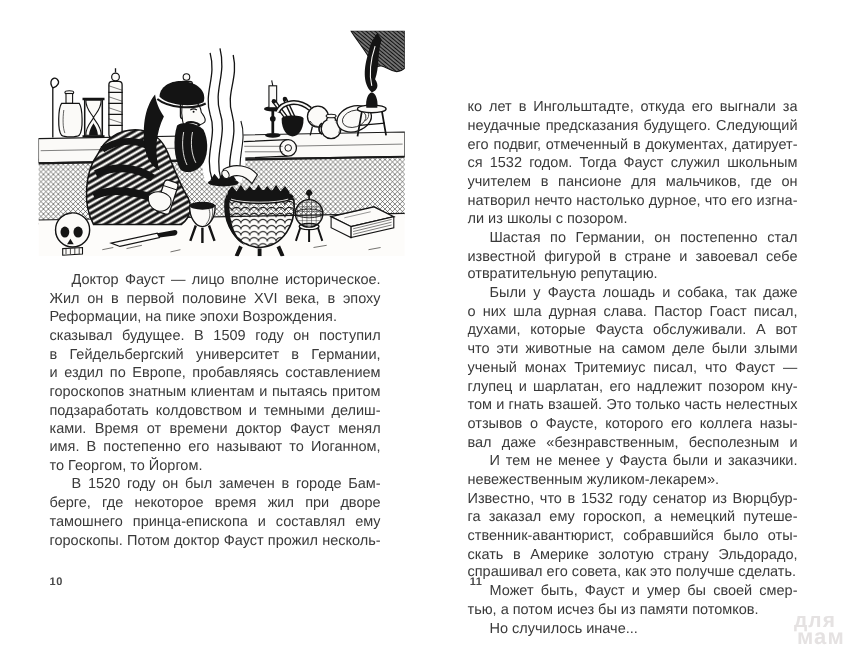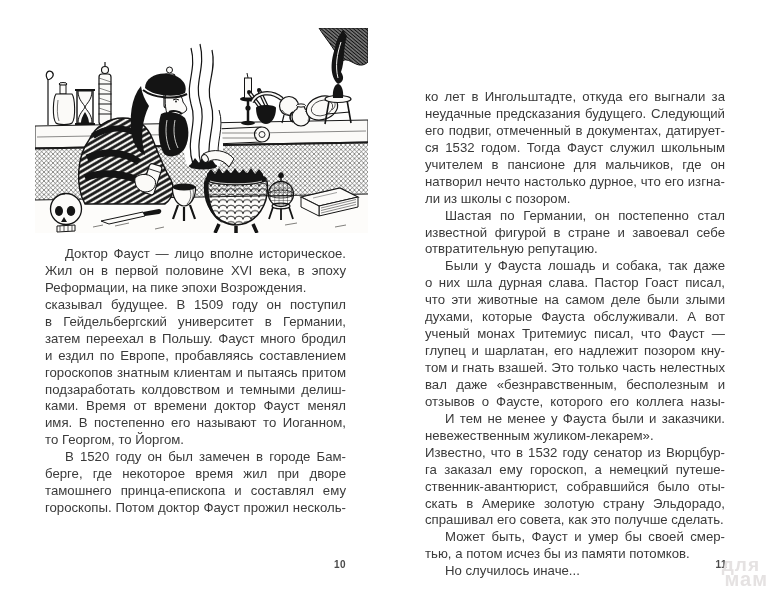--- a/index.html
+++ b/index.html
@@ -19,21 +19,21 @@
   #left-text{left:45px;top:246px;width:301px;}
   #right-text{left:425px;top:46px;width:300px;margin-top:43px;}
   .line{
     height:16.95px;line-height:16.95px;overflow:hidden;white-space:nowrap;
     text-align:justify;text-align-last:justify;text-justify:inter-word;
   }
   .line.pend{text-align-last:left;}
   .line.indent{padding-left:20px;}
   .pagenum{
     position:absolute;top:524px;font-size:10px;letter-spacing:0.5px;
-    color:#4a4a4a;text-align:right;font-weight:bold;margin-top:35px;
+    color:#4a4a4a;text-align:left;font-weight:bold;
   }
   #pn-left{left:45px;width:301px;}
   #pn-right{left:427px;width:300px;}
   .watermark{
     position:absolute;right:2px;bottom:5px;text-align:right;
     color:#e5e2e2;font-weight:bold;line-height:0.78;user-select:none;
   }
   .wm1{display:block;font-size:19px;letter-spacing:1px;padding-right:8px;}
   .wm2{display:block;font-size:20px;letter-spacing:1px;}
 </style>
@@ -246,21 +246,20 @@
   </g>
 </svg>
 </div>
 
 <div id="left-text" class="page-text">
     <div class="line indent">Доктор Фауст — лицо вполне историческое.</div>
     <div class="line">Жил он в первой половине XVI века, в эпоху</div>
     <div class="line pend">Реформации, на пике эпохи Возрождения.</div>
     <div class="line">сказывал будущее. В 1509 году он поступил</div>
     <div class="line">в Гейдельбергский университет в Германии,</div>
-    <div class="line">затем переехал в Польшу. Фауст много бродил</div>
     <div class="line">и ездил по Европе, пробавляясь составлением</div>
     <div class="line">гороскопов знатным клиентам и пытаясь притом</div>
     <div class="line">подзаработать колдовством и темными делиш-</div>
     <div class="line">ками. Время от времени доктор Фауст менял</div>
     <div class="line">имя. В постепенно его называют то Иоганном,</div>
     <div class="line pend">то Георгом, то Йоргом.</div>
     <div class="line indent">В 1520 году он был замечен в городе Бам-</div>
     <div class="line">берге, где некоторое время жил при дворе</div>
     <div class="line">тамошнего принца-епископа и составлял ему</div>
     <div class="line">гороскопы. Потом доктор Фауст прожил несколь-</div>
@@ -272,27 +271,27 @@
     <div class="line">его подвиг, отмеченный в документах, датирует-</div>
     <div class="line">ся 1532 годом. Тогда Фауст служил школьным</div>
     <div class="line">учителем в пансионе для мальчиков, где он</div>
     <div class="line">натворил нечто настолько дурное, что его изгна-</div>
     <div class="line pend">ли из школы с позором.</div>
     <div class="line indent">Шастая по Германии, он постепенно стал</div>
     <div class="line">известной фигурой в стране и завоевал себе</div>
     <div class="line pend">отвратительную репутацию.</div>
     <div class="line indent">Были у Фауста лошадь и собака, так даже</div>
     <div class="line">о них шла дурная слава. Пастор Гоаст писал,</div>
+    <div class="line">духами, которые Фауста обслуживали. А вот</div>
     <div class="line">что эти животные на самом деле были злыми</div>
-    <div class="line">духами, которые Фауста обслуживали. А вот</div>
     <div class="line">ученый монах Тритемиус писал, что Фауст —</div>
     <div class="line">глупец и шарлатан, его надлежит позором кну-</div>
     <div class="line">том и гнать взашей. Это только часть нелестных</div>
+    <div class="line">отзывов о Фаусте, которого его коллега назы-</div>
     <div class="line">вал даже «безнравственным, бесполезным и</div>
-    <div class="line">отзывов о Фаусте, которого его коллега назы-</div>
     <div class="line indent">И тем не менее у Фауста были и заказчики.</div>
     <div class="line pend">невежественным жуликом-лекарем».</div>
     <div class="line">Известно, что в 1532 году сенатор из Вюрцбур-</div>
     <div class="line">га заказал ему гороскоп, а немецкий путеше-</div>
     <div class="line">ственник-авантюрист, собравшийся было оты-</div>
     <div class="line">скать в Америке золотую страну Эльдорадо,</div>
     <div class="line pend">спрашивал его совета, как это получше сделать.</div>
     <div class="line indent">Может быть, Фауст и умер бы своей смер-</div>
     <div class="line pend">тью, а потом исчез бы из памяти потомков.</div>
     <div class="line indent pend">Но случилось иначе...</div>

